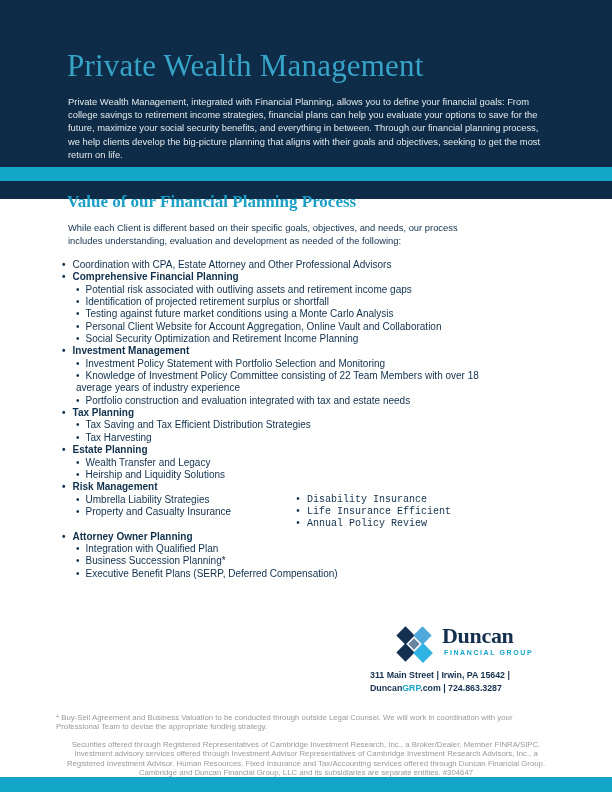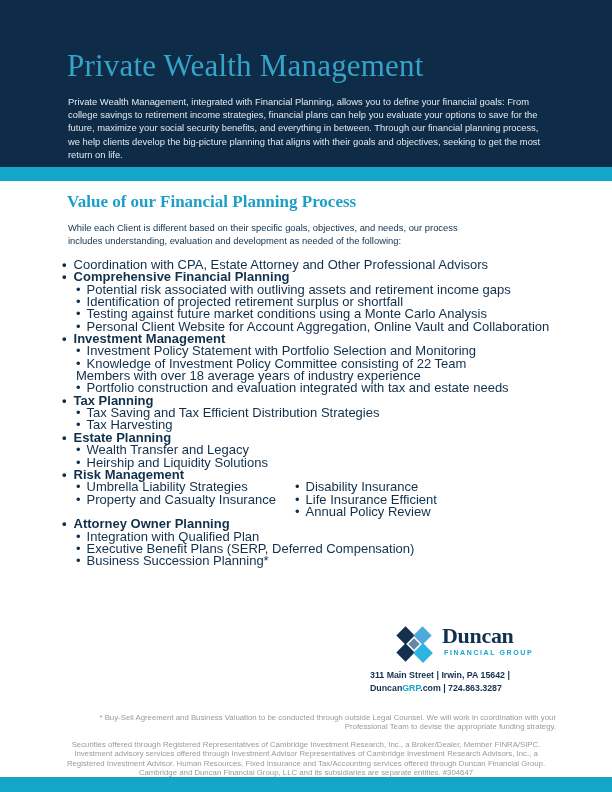--- a/index.html
+++ b/index.html
@@ -3,21 +3,21 @@
 <meta charset="utf-8">
 <style>
   html,body{margin:0;padding:0;background:#888;}
   .page{
     position:relative;width:612px;height:792px;margin:0 auto;
     background:#ffffff;overflow:hidden;
     font-family:"Liberation Sans","DejaVu Sans",sans-serif;
     color:#10304C;
   }
   
-  .hero{position:absolute;left:0;top:0;width:612px;height:167px;background:#0E2C47;}
+  .hero{position:absolute;left:0;top:0;width:612px;height:199px;background:#0E2C47;}
   .hero-title{
     position:absolute;left:67px;top:48px;
     font-family:"Liberation Serif","DejaVu Serif",serif;
     font-size:31px;font-weight:400;color:#36A3C8;letter-spacing:.2px;
   }
   .hero-desc{
     position:absolute;left:68px;top:95px;width:479px;
     font-size:9.4px;line-height:13.2px;color:#E3E9ED;
   }
   .teal-divider{position:absolute;left:0;top:167px;width:612px;height:14px;background:#14A6C8;}
@@ -26,30 +26,30 @@
   .section-heading{
     position:absolute;left:67px;top:192px;
     font-family:"Liberation Serif","DejaVu Serif",serif;
     font-size:17px;font-weight:700;color:#1B9FC5;
   }
   .section-intro{
     position:absolute;left:68px;top:222px;width:400px;
     font-size:9.4px;line-height:12.6px;font-weight:500;color:#10304C;
   }
   
-  .list{position:absolute;left:62px;top:259px;width:496px;font-size:13px;line-height:12.35px;}
+  .list{position:absolute;left:62px;top:259px;width:496px;font-size:10px;line-height:12.35px;}
   .b1,.b2{position:relative;}
   .b1::before{content:"\2022";margin-right:7px;font-weight:700;}
   .b2{margin-left:14px;}
   .b2::before{content:"\2022";margin-right:6px;}
   .b1.bold{font-weight:700;}
   .narrow{max-width:405px;}
   .two-col{display:flex;margin-left:0;}
   .col-left{width:233px;flex:0 0 233px;}
-  .col-right{flex:1;}
+  .col-right{flex:1;font-family:Liberation Mono, monospace;}
   .col-right .b2{margin-left:0;}
   
   .logo{position:absolute;left:395px;top:623px;width:160px;height:44px;}
   .logo-mark{position:absolute;left:0;top:1px;width:44px;height:42px;}
   .diamond{position:absolute;transform:rotate(45deg);}
   .d-tl{left:4px;top:5px;width:13px;height:13px;background:#14304F;}
   .d-tr{left:21px;top:5px;width:13px;height:13px;background:#4FA9DA;}
   .d-bl{left:4px;top:22px;width:13px;height:13px;background:#14304F;}
   .d-br{left:21px;top:22px;width:14px;height:14px;background:#2EB3E2;}
   .d-c {left:15px;top:16px;width:8px;height:8px;background:#6A85A0;}
@@ -63,21 +63,21 @@
     font-size:7px;font-weight:700;color:#14A6C8;letter-spacing:1.6px;
   }
   
   .contact{
     position:absolute;left:370px;top:669px;width:185px;text-align:left;
     font-size:8.8px;font-weight:700;color:#14304F;line-height:13px;
   }
   .contact .grp{color:#14A6C8;}
   
   .footnote{
-    position:absolute;left:56px;top:713px;width:500px;text-align:right;
+    position:absolute;left:56px;top:713px;width:500px;text-align:left;
     font-size:7.8px;line-height:9.4px;color:#9A9A9A;
   }
   .disclaimer{
     position:absolute;left:56px;top:740px;width:500px;text-align:center;
     font-size:7.8px;line-height:9.4px;color:#9A9A9A;
   }
 </style>
 </head>
 <body>
 
@@ -93,20 +93,21 @@
   <div class="section-intro">While each Client is different based on their specific goals, objectives, and needs, our process includes understanding, evaluation and development as needed of the following:</div>
 
   <div class="list">
     <div class="b1">Coordination with CPA, Estate Attorney and Other Professional Advisors</div>
 
     <div class="b1 bold">Comprehensive Financial Planning</div>
     <div class="b2">Potential risk associated with outliving assets and retirement income gaps</div>
     <div class="b2">Identification of projected retirement surplus or shortfall</div>
     <div class="b2">Testing against future market conditions using a Monte Carlo Analysis</div>
     <div class="b2">Personal Client Website for Account Aggregation, Online Vault and Collaboration</div>
+    <div class="b2">Social Security Optimization and Retirement Income Planning</div>
 
     <div class="b1 bold">Investment Management</div>
     <div class="b2">Investment Policy Statement with Portfolio Selection and Monitoring</div>
     <div class="b2 narrow">Knowledge of Investment Policy Committee consisting of 22 Team Members with over 18 average years of industry experience</div>
     <div class="b2">Portfolio construction and evaluation integrated with tax and estate needs</div>
 
     <div class="b1 bold">Tax Planning</div>
     <div class="b2">Tax Saving and Tax Efficient Distribution Strategies</div>
     <div class="b2">Tax Harvesting</div>
 
@@ -122,22 +123,22 @@
       </div>
       <div class="col-right">
         <div class="b2">Disability Insurance</div>
         <div class="b2">Life Insurance Efficient</div>
         <div class="b2">Annual Policy Review</div>
       </div>
     </div>
 
     <div class="b1 bold">Attorney Owner Planning</div>
     <div class="b2">Integration with Qualified Plan</div>
+    <div class="b2">Business Succession Planning*</div>
     <div class="b2">Executive Benefit Plans (SERP, Deferred Compensation)</div>
-    <div class="b2">Business Succession Planning*</div>
   </div>
 
   <div class="logo">
     <div class="logo-mark">
       <div class="diamond d-tl"></div>
       <div class="diamond d-tr"></div>
       <div class="diamond d-bl"></div>
       <div class="diamond d-br"></div>
       <div class="diamond d-c"></div>
     </div>

